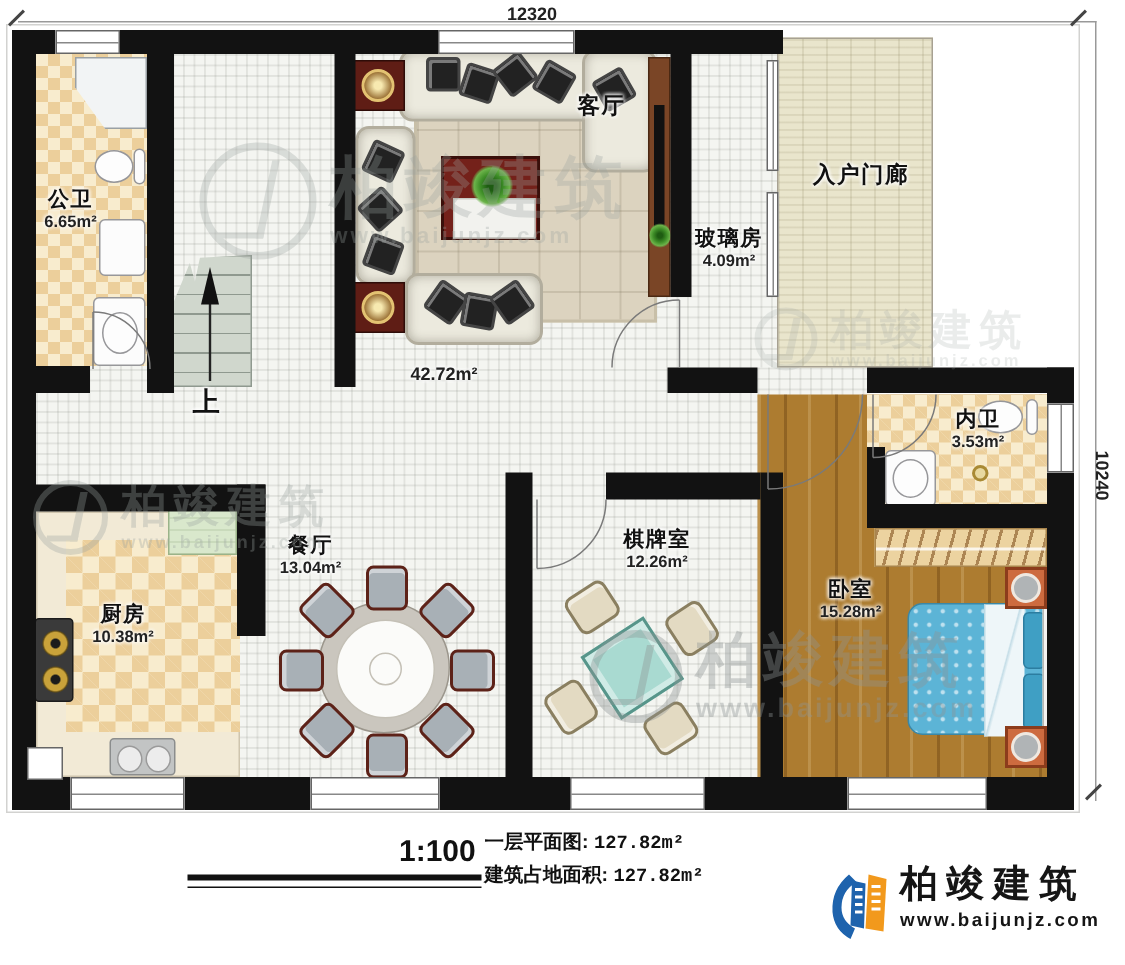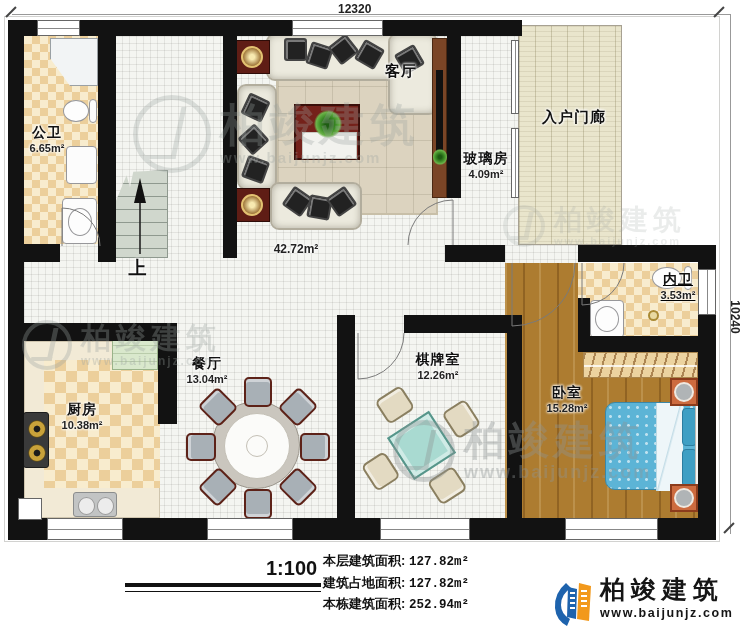--- a/index.html
+++ b/index.html
@@ -282,21 +282,21 @@
   <div class="rlabel" style="left:296px;top:249px;">
     <div class="rarea" style="font-size:12px;">42.72m²</div>
   </div>
   <div class="rlabel" style="left:486px;top:165px;">
     <div class="rname">玻璃房</div>
     <div class="rarea">4.09m²</div>
   </div>
   <div class="rlabel" style="left:574px;top:117px;">
     <div class="rname" style="font-size:15px;">入户门廊</div>
   </div>
-  <div class="rlabel" style="left:678px;top:286px;text-decoration:underline;">
+  <div class="rlabel" style="left:652px;top:286px;">
     <div class="rname">内卫</div>
     <div class="rarea">3.53m²</div>
   </div>
   <div class="rlabel" style="left:207px;top:370px;">
     <div class="rname">餐厅</div>
     <div class="rarea">13.04m²</div>
   </div>
   <div class="rlabel" style="left:82px;top:416px;">
     <div class="rname">厨房</div>
     <div class="rarea">10.38m²</div>
@@ -347,23 +347,22 @@
     <div>
         <div class="wm-name" style="font-size:40px;">柏竣建筑</div>
          <div class="wm-url" style="font-size:18px;">www.baijunjz.com</div>
       </div>
   </div>
 
   <div class="f-scale">1:100</div>
   <div class="f-ul1"></div>
   <div class="f-ul2"></div>
   <div class="f-stats">
-    <div class="stat-line"><span>本层建筑面积:</span> <span class="val">127.82m²</span></div>
+    <div class="stat-line"><span>一层平面图:</span> <span class="val">127.82m²</span></div>
     <div class="stat-line"><span>建筑占地面积:</span> <span class="val">127.82m²</span></div>
-    <div class="stat-line"><span>本栋建筑面积:</span> <span class="val">252.94m²</span></div>
   </div>
   <div class="logo">
     <svg width="42" height="52" viewBox="0 0 42 52">
       <path d="M15 7 Q3 17 4 32 Q5 44 16 50 L19 43 Q10 38 10 29 Q10 18 20 12 Z" fill="#1e63ad"></path>
       <polygon points="17,11 26,13 25,43 16,41" fill="#1e63ad"></polygon>
       <polygon points="28,7 40,10 38,45 26,43" fill="#f2991c"></polygon>
       <rect x="19" y="16" width="5" height="2" fill="#fff"></rect>
         <rect x="19" y="21" width="5" height="2" fill="#fff"></rect>
       <rect x="19" y="26" width="5" height="2" fill="#fff"></rect>
         <rect x="19" y="31" width="5" height="2" fill="#fff"></rect>

